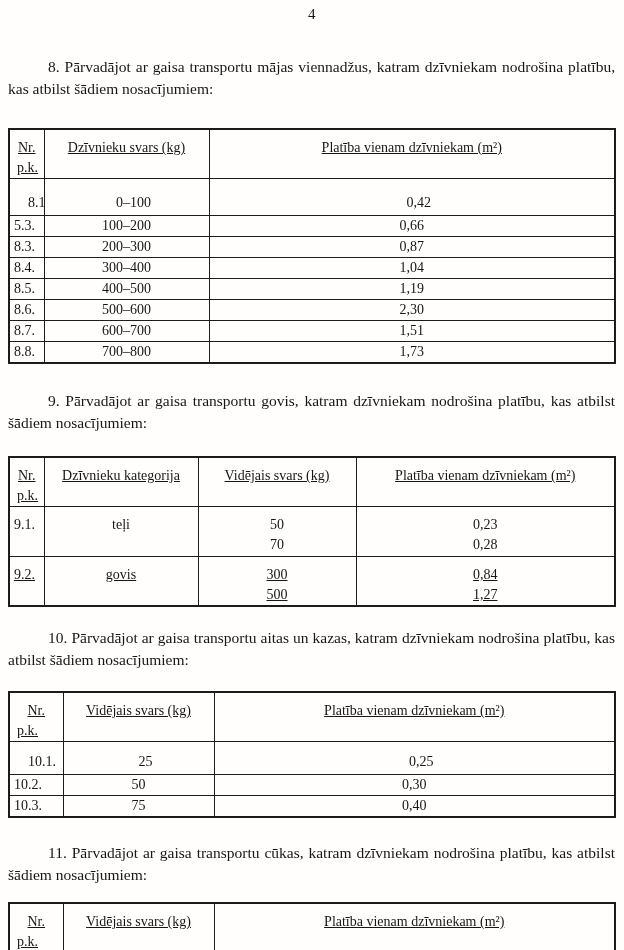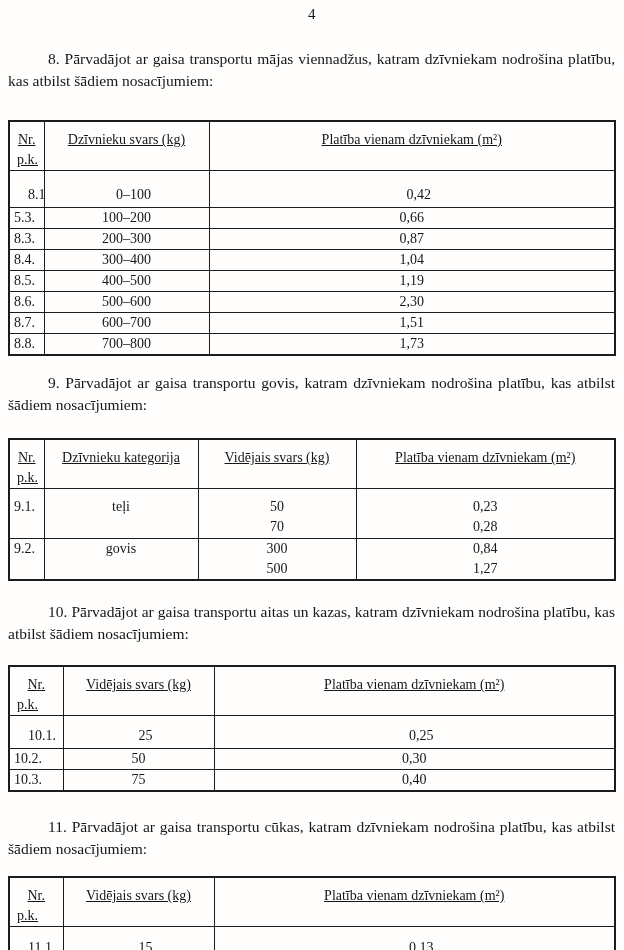--- a/index.html
+++ b/index.html
@@ -25,22 +25,22 @@
     height:18px;
     letter-spacing:.5px;
   }
   .para{
     margin:0 9px 0 8px;
     font-size:15.5px;
     line-height:22px;
     text-align:justify;
     text-indent:40px;
   }
-  .p8{margin-top:24px;}
-  .p9{margin-top:16px;}
+  .p8{margin-top:32px;}
+  .p9{margin-top:26px;}
   .p10{margin-top:20px;}
   .p11{margin-top:24px;}
 
   table.t{
     border-collapse:collapse;
     table-layout:fixed;
     margin-left:8px;
     width:608px;
     font-size:14px;
     border:2px solid var(--line);
@@ -77,21 +77,21 @@
   .t3 thead tr{height:37px;}
   .t3 tr.tall{height:33px;}
   .t3 tbody tr{height:20px;}
   .t4 thead tr{height:38px;}
   .t4 tr.tall{height:34px;}
   .t4 tbody tr{height:20px;}
 
   tr.tall td{vertical-align:bottom;padding-bottom:2px;padding-left:18px;}
   .t2 tr.r1 td{vertical-align:bottom;padding-bottom:1px;}
   .t2 tr.r1 td.lift{padding-bottom:21px;}
-  .t2 tr.r2 td{vertical-align:top;padding-top:0;}
+  .t2 tr.r2 td{vertical-align:top;padding-top:8px;text-decoration:underline;}
   .stack div{line-height:20px;}
 </style>
 </head>
 <body>
 
 <div class="page">
 
   <div class="pagenum">4</div>
 
   <p class="para p8">8. Pārvadājot ar gaisa transportu mājas viennadžus, katram dzīvniekam nodrošina platību, kas atbilst šādiem nosacījumiem:</p>

